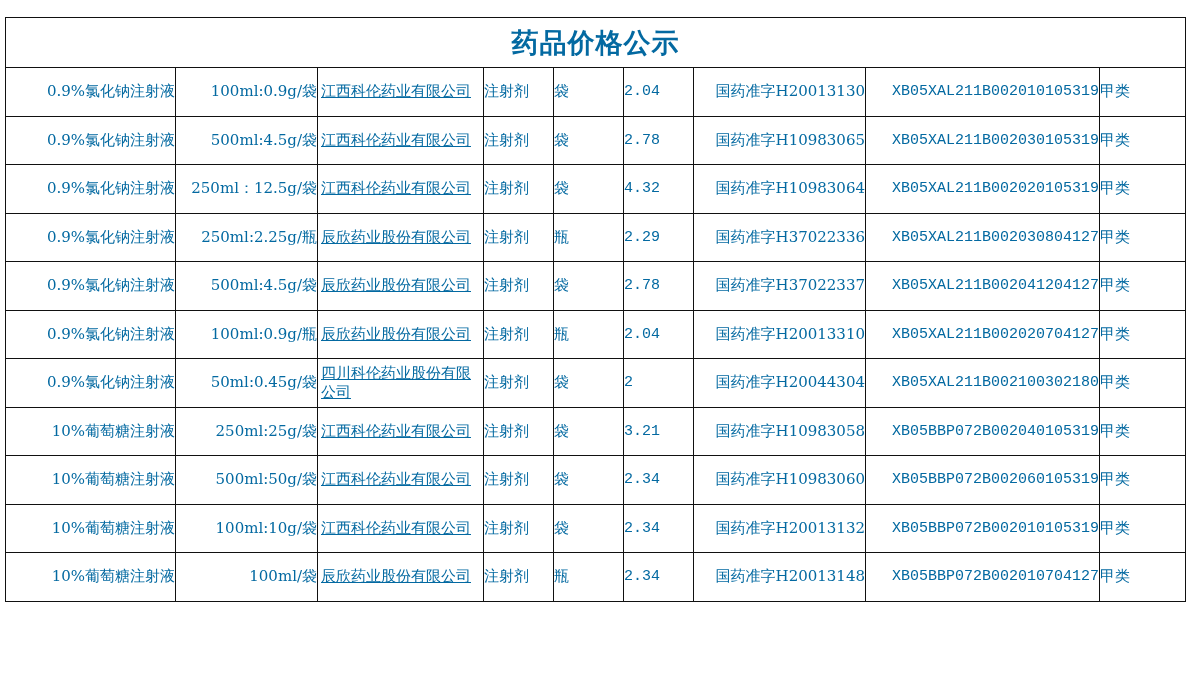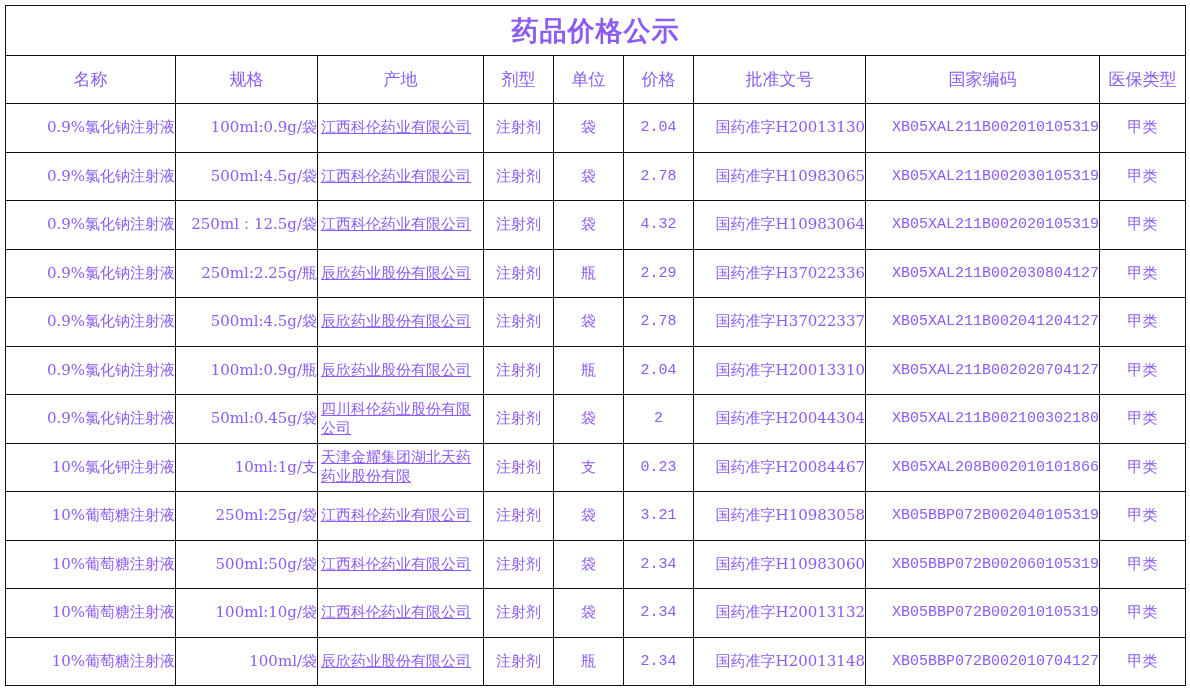--- a/index.html
+++ b/index.html
@@ -1,22 +1,22 @@
 <!DOCTYPE html>
 <html><head>
   <meta charset="utf-8">
   <style>
     html, body { margin: 0; padding: 0; background: #ffffff; }
     body { width: 1190px; height: 692px; overflow: hidden; position: relative; }
     .sheet {
-      position: absolute; left: 5px; top: 5px;
+      position: absolute; left: 5px; top: 17px;
       border-collapse: collapse;
       table-layout: fixed;
       font-family: "DejaVu Serif", "Liberation Serif", serif;
-      color: #8b5cf6;
+      color: #0369a1;
     }
     .sheet td, .sheet th {
       border: 1.5px solid #111;
       padding: 0;
       overflow: hidden;
       white-space: nowrap;
     }
     .title-cell {
       height: 49px;
       font-size: 27px;
@@ -27,21 +27,21 @@
     }
     .hdr {
       height: 47px;
       font-size: 17px;
       font-weight: normal;
       text-align: center;
       font-family: "DejaVu Sans", "Liberation Sans", sans-serif;
     }
     .row td { height: 47.5px; font-size: 15px; }
     .c-left { text-align: right; padding-left: 3px !important; }
-    .c-center { text-align: center; }
+    .c-center { text-align: left; }
     .wrap {
       white-space: normal !important;
       line-height: 19px;
       vertical-align: middle;
       padding-left: 3px !important;
       padding-right: 2px !important;
       font-size: 15px;
       text-decoration: underline;
     }
     .mono { font-family: Liberation Mono, monospace; font-size: 14px; }
@@ -57,31 +57,20 @@
     <col style="width:70px">
     <col style="width:70px">
     <col style="width:70px">
     <col style="width:172px">
     <col style="width:234px">
     <col style="width:86px">
   </colgroup>
   <tbody id="tbody">
     <tr>
       <td colspan="9" class="title-cell">药品价格公示</td>
-    </tr>
-    <tr>
-      <th class="hdr">名称</th>
-      <th class="hdr">规格</th>
-      <th class="hdr">产地</th>
-      <th class="hdr">剂型</th>
-      <th class="hdr">单位</th>
-      <th class="hdr">价格</th>
-      <th class="hdr">批准文号</th>
-      <th class="hdr">国家编码</th>
-      <th class="hdr">医保类型</th>
     </tr>
   <tr class="row">
         <td class="c-left">0.9%氯化钠注射液</td>
         <td class="c-left">100ml:0.9g/袋</td>
         <td class="wrap">江西科伦药业有限公司</td>
         <td class="c-center">注射剂</td>
         <td class="c-center">袋</td>
         <td class="c-center mono">2.04</td>
         <td class="c-left">国药准字H20013130</td>
         <td class="c-left mono">XB05XAL211B002010105319</td>
@@ -147,31 +136,20 @@
         <td class="c-left">50ml:0.45g/袋</td>
         <td class="wrap">四川科伦药业股份有限公司</td>
         <td class="c-center">注射剂</td>
         <td class="c-center">袋</td>
         <td class="c-center mono">2</td>
         <td class="c-left">国药准字H20044304</td>
         <td class="c-left mono">XB05XAL211B002100302180</td>
         <td class="c-center">甲类</td>
       </tr>
       <tr class="row">
-        <td class="c-left">10%氯化钾注射液</td>
-        <td class="c-left">10ml:1g/支</td>
-        <td class="wrap">天津金耀集团湖北天药药业股份有限</td>
-        <td class="c-center">注射剂</td>
-        <td class="c-center">支</td>
-        <td class="c-center mono">0.23</td>
-        <td class="c-left">国药准字H20084467</td>
-        <td class="c-left mono">XB05XAL208B002010101866</td>
-        <td class="c-center">甲类</td>
-      </tr>
-      <tr class="row">
         <td class="c-left">10%葡萄糖注射液</td>
         <td class="c-left">250ml:25g/袋</td>
         <td class="wrap">江西科伦药业有限公司</td>
         <td class="c-center">注射剂</td>
         <td class="c-center">袋</td>
         <td class="c-center mono">3.21</td>
         <td class="c-left">国药准字H10983058</td>
         <td class="c-left mono">XB05BBP072B002040105319</td>
         <td class="c-center">甲类</td>
       </tr>

